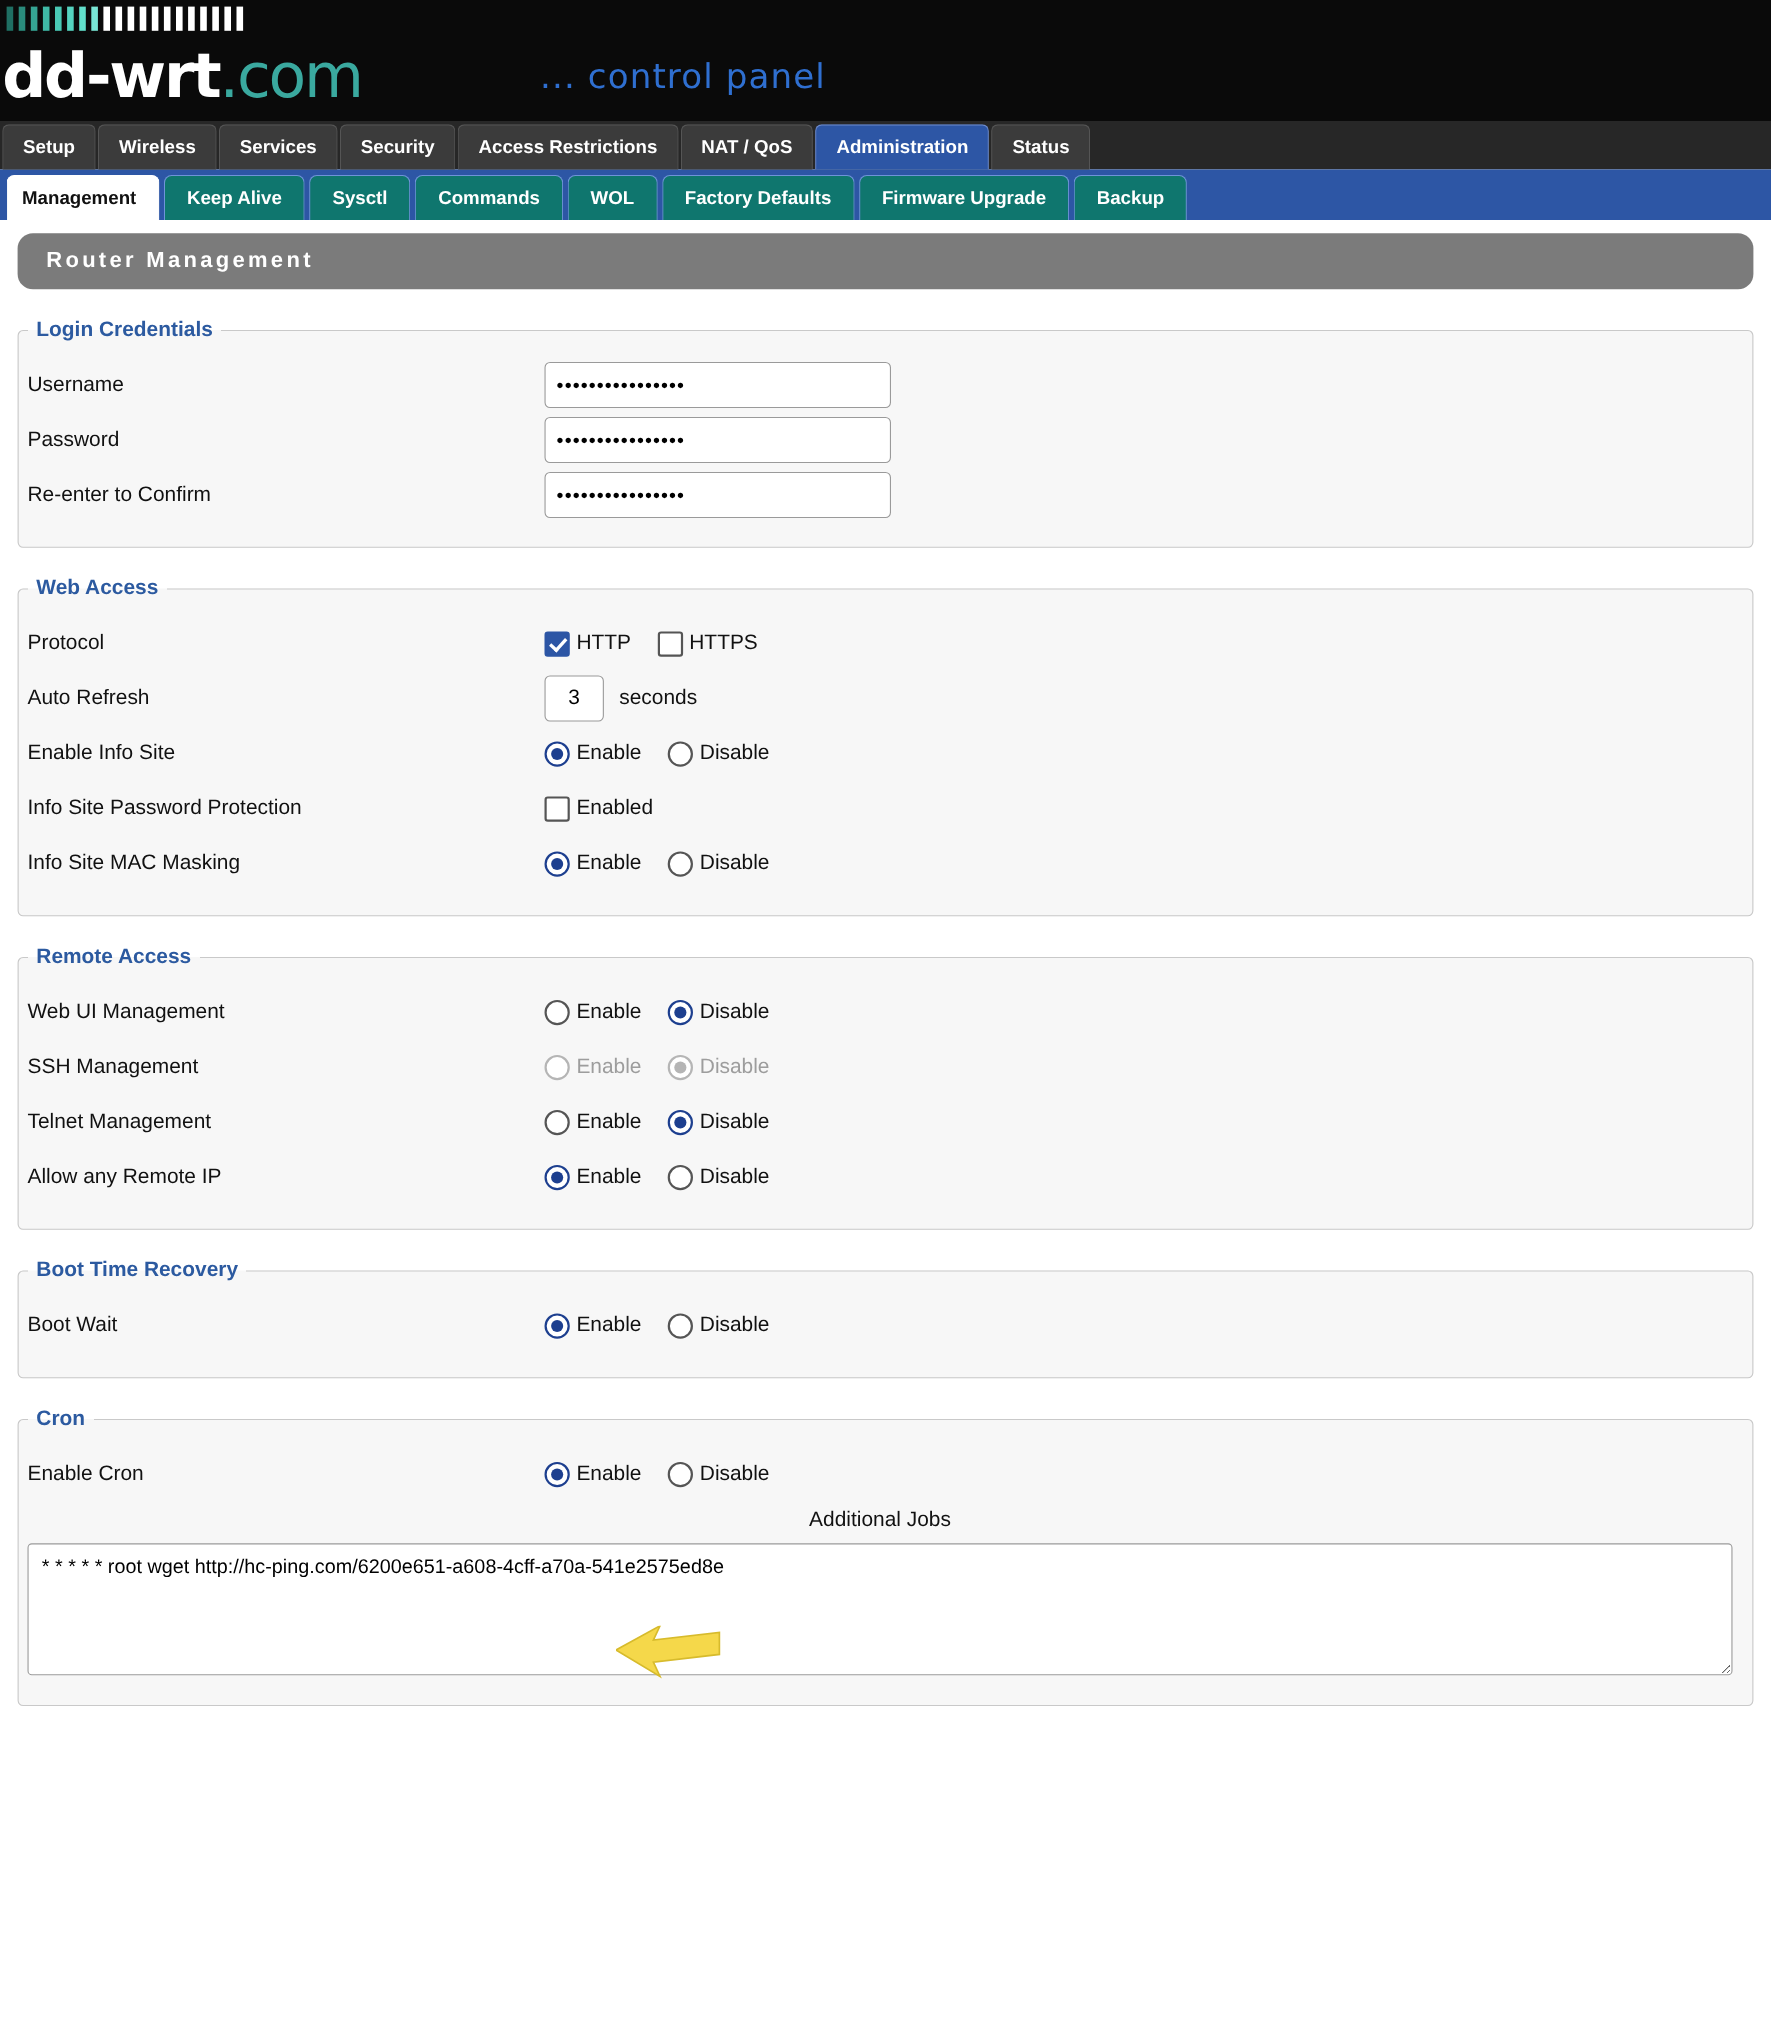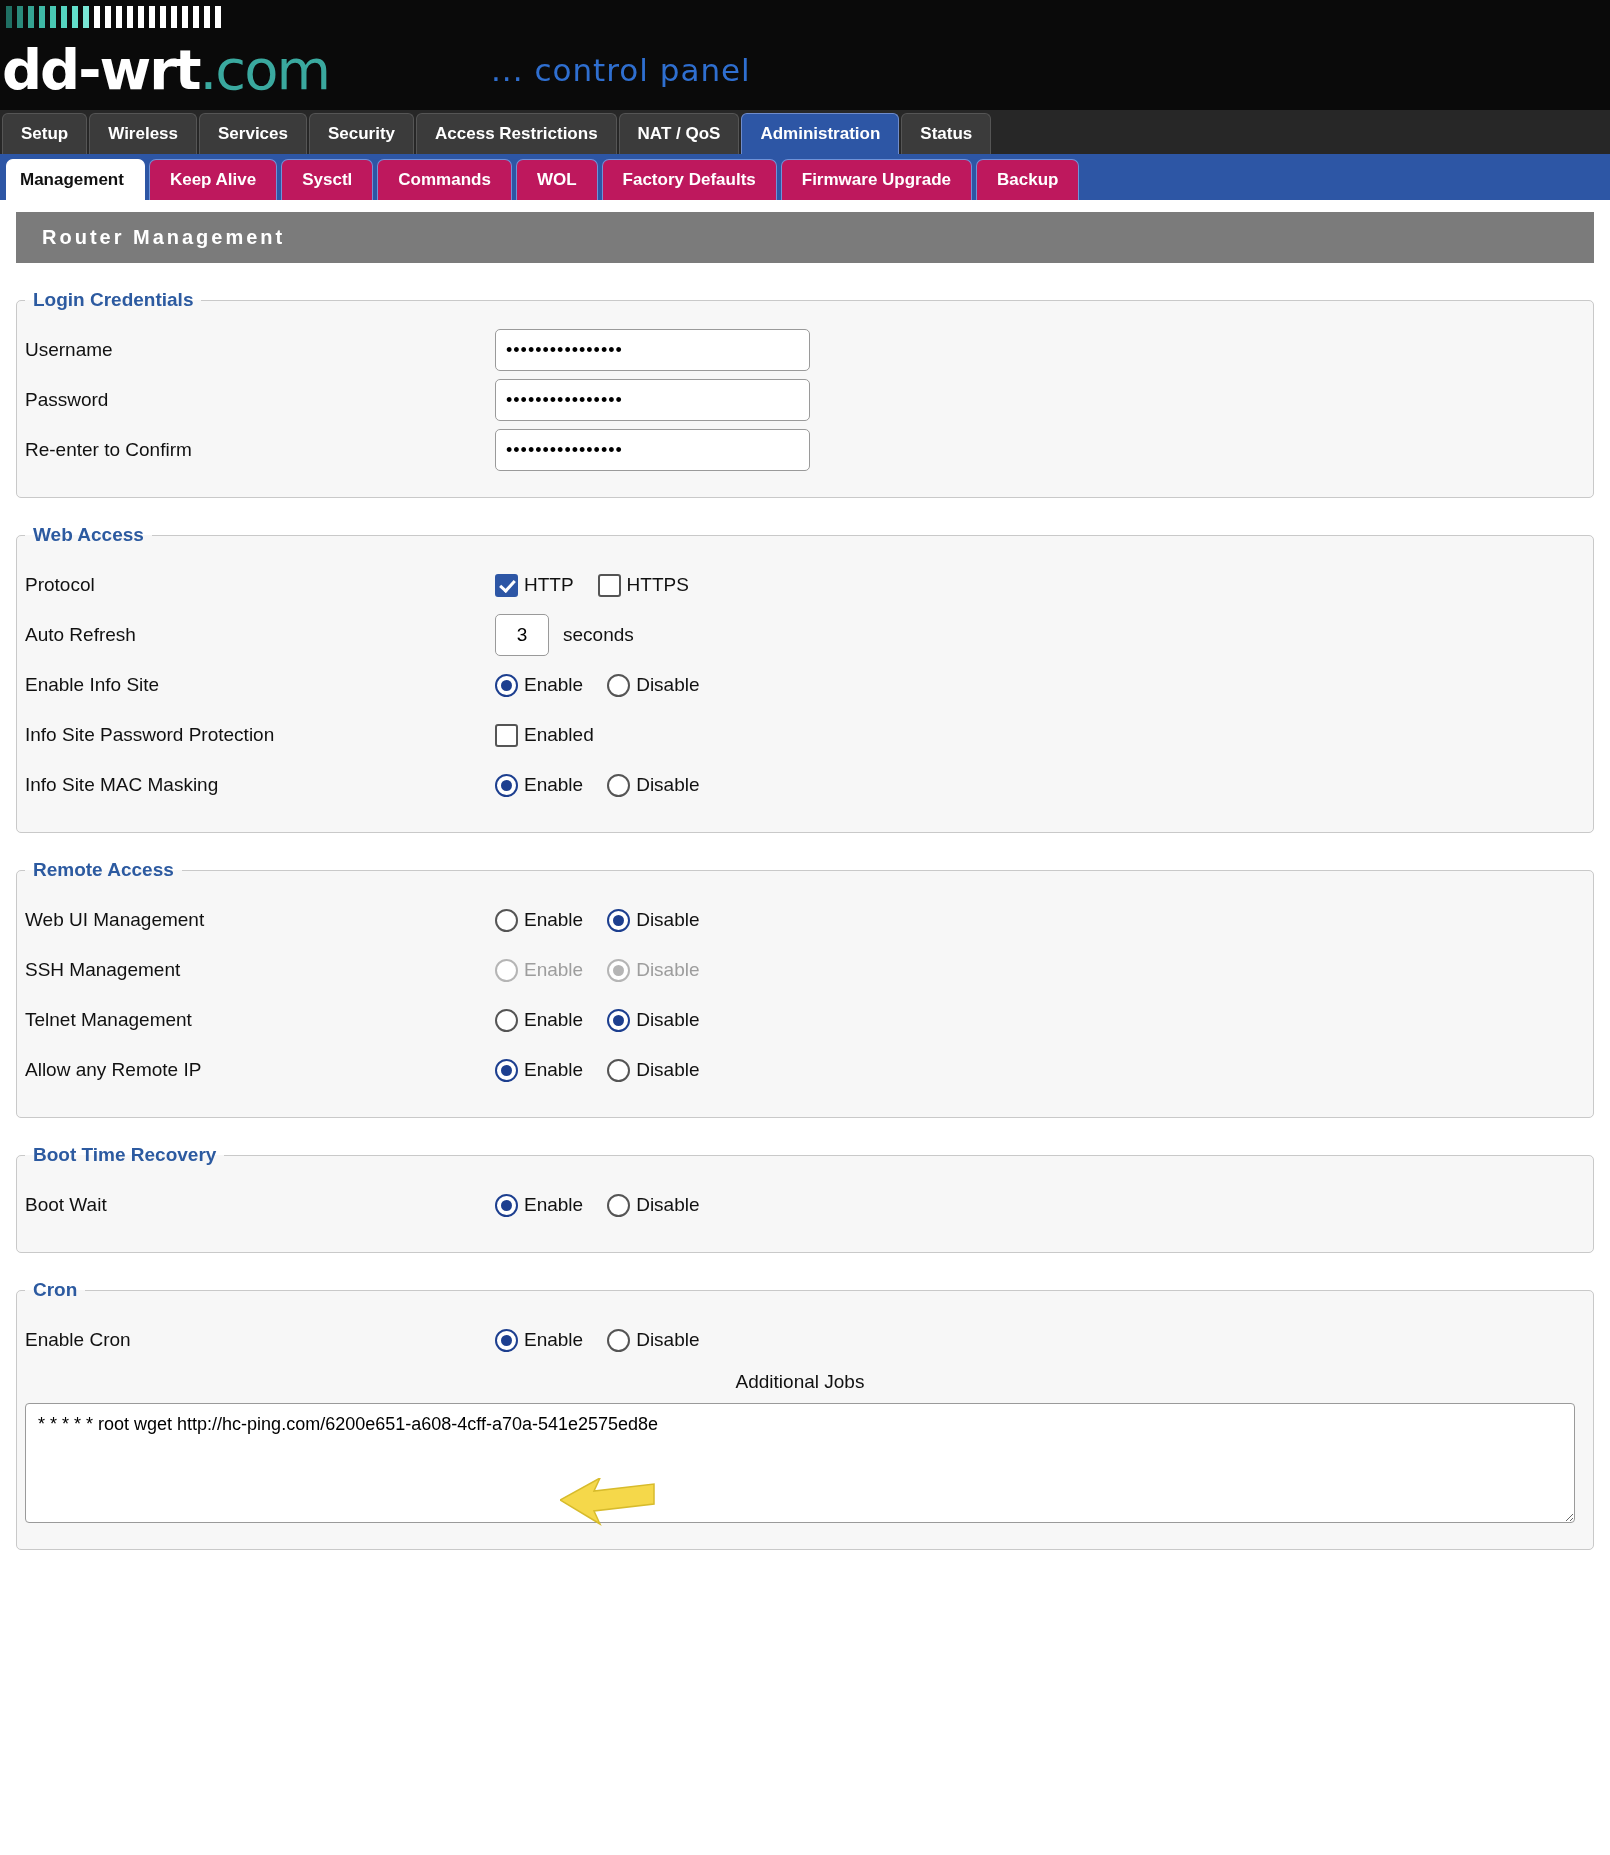--- a/index.html
+++ b/index.html
@@ -79,21 +79,21 @@
   
   .subtabs {
     background: #2d56a5;
     height: 46px;
     display: flex;
     align-items: flex-end;
     padding-left: 6px;
     gap: 4px;
   }
   .subtab {
-    background: #be185d;
+    background: #0f766e;
     color: #ffffff;
     font-size: 17px;
     font-weight: bold;
     padding: 11px 20px 12px 20px;
     border-radius: 7px 7px 0 0;
     line-height: 1;
     cursor: pointer;
     white-space: nowrap;
     border: 1px solid #6f93d8;
     border-bottom: none;
@@ -108,21 +108,21 @@
   
   .page { padding: 12px 16px 0 16px; }
 
   .pagetitle {
     background: #7b7b7b;
     color: #ffffff;
     font-size: 20px;
     font-weight: bold;
     letter-spacing: 3px;
     padding: 14px 0 14px 26px;
-    border-radius: 0;
+    border-radius: 14px;
   }
 
   fieldset {
     border: 1px solid #c9c9c9;
     border-radius: 5px;
     margin: 26px 0 0 0;
     padding: 14px 18px 22px 8px;
     background: #f7f7f7;
   }
   legend {

